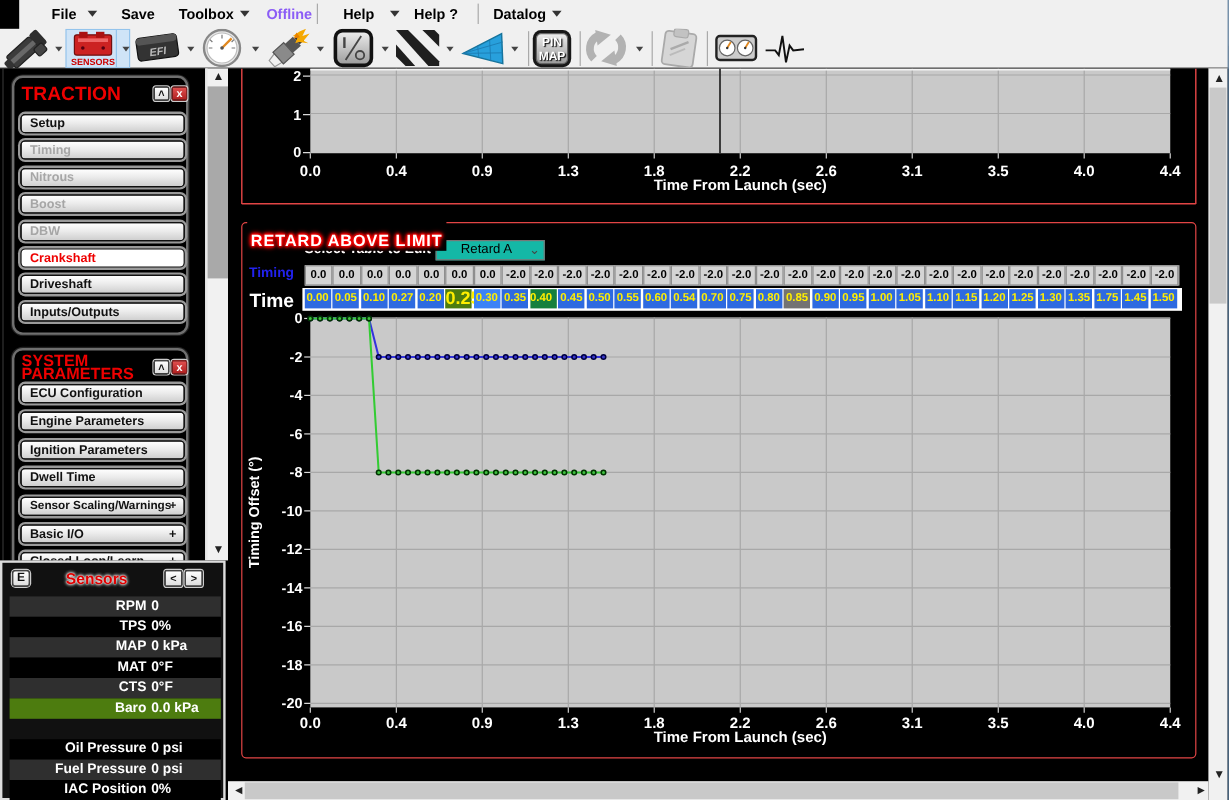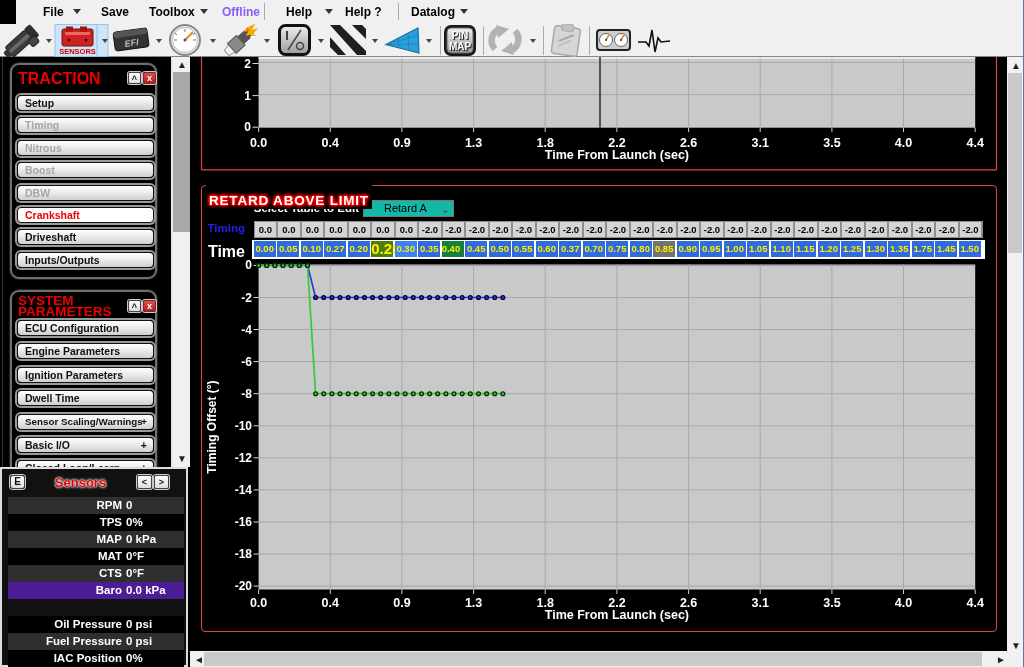--- a/index.html
+++ b/index.html
@@ -233,21 +233,21 @@
       <span class="sval">0 kPa</span>
     </div>
 <div class="srow" style="top:79px;background:#000">
       <span class="slab">MAT</span>
       <span class="sval">0°F</span>
     </div>
 <div class="srow" style="top:96px;background:#2f2f2f">
       <span class="slab">CTS</span>
       <span class="sval">0°F</span>
     </div>
-<div class="srow" style="top:113px;background:#4c1d95">
+<div class="srow" style="top:113px;background:#4d7c0f">
       <span class="slab">Baro</span>
       <span class="sval">0.0 kPa</span>
     </div>
 <div class="srow" style="top:147px;background:#000">
       <span class="slab">Oil Pressure</span>
       <span class="sval">0 psi</span>
     </div>
 <div class="srow" style="top:164px;background:#2f2f2f">
       <span class="slab">Fuel Pressure</span>
       <span class="sval">0 psi</span>
@@ -351,21 +351,21 @@
 <div class="abs" style="left:324.2px;top:241px;width:22.0px;height:16px;background:#2e6ae0;color:#ffee00;font-size:9.5px;font-weight:bold;text-align:center;line-height:16px">0.27</div>
 <div class="abs" style="left:347.7px;top:241px;width:22.0px;height:16px;background:#2e6ae0;color:#ffee00;font-size:9.5px;font-weight:bold;text-align:center;line-height:16px">0.20</div>
 <div class="abs" style="left:371.2px;top:241px;width:22.0px;height:16px;background:#4d7c0f;color:#ffee00;font-size:15px;font-weight:bold;text-align:center;line-height:16px">0.25</div>
 <div class="abs" style="left:394.7px;top:241px;width:22.0px;height:16px;background:#3b82f6;color:#ffee00;font-size:9.5px;font-weight:bold;text-align:center;line-height:16px">0.30</div>
 <div class="abs" style="left:418.2px;top:241px;width:22.0px;height:16px;background:#2e6ae0;color:#ffee00;font-size:9.5px;font-weight:bold;text-align:center;line-height:16px">0.35</div>
 <div class="abs" style="left:441.7px;top:241px;width:22.0px;height:16px;background:#15803d;color:#ffee00;font-size:9.5px;font-weight:bold;text-align:left;line-height:16px">0.40</div>
 <div class="abs" style="left:465.2px;top:241px;width:22.0px;height:16px;background:#2e6ae0;color:#ffee00;font-size:9.5px;font-weight:bold;text-align:center;line-height:16px">0.45</div>
 <div class="abs" style="left:488.7px;top:241px;width:22.0px;height:16px;background:#2e6ae0;color:#ffee00;font-size:9.5px;font-weight:bold;text-align:center;line-height:16px">0.50</div>
 <div class="abs" style="left:512.2px;top:241px;width:22.0px;height:16px;background:#2e6ae0;color:#ffee00;font-size:9.5px;font-weight:bold;text-align:center;line-height:16px">0.55</div>
 <div class="abs" style="left:535.7px;top:241px;width:22.0px;height:16px;background:#2e6ae0;color:#ffee00;font-size:9.5px;font-weight:bold;text-align:center;line-height:16px">0.60</div>
-<div class="abs" style="left:559.2px;top:241px;width:22.0px;height:16px;background:#2e6ae0;color:#ffee00;font-size:9.5px;font-weight:bold;text-align:center;line-height:16px">0.37</div>
+<div class="abs" style="left:559.2px;top:241px;width:22.0px;height:16px;background:#2e6ae0;color:#ffee00;font-size:9.5px;font-weight:bold;text-align:center;line-height:16px">0.54</div>
 <div class="abs" style="left:582.7px;top:241px;width:22.0px;height:16px;background:#2e6ae0;color:#ffee00;font-size:9.5px;font-weight:bold;text-align:center;line-height:16px">0.70</div>
 <div class="abs" style="left:606.2px;top:241px;width:22.0px;height:16px;background:#2e6ae0;color:#ffee00;font-size:9.5px;font-weight:bold;text-align:center;line-height:16px">0.75</div>
 <div class="abs" style="left:629.7px;top:241px;width:22.0px;height:16px;background:#2e6ae0;color:#ffee00;font-size:9.5px;font-weight:bold;text-align:center;line-height:16px">0.80</div>
 <div class="abs" style="left:653.2px;top:241px;width:22.0px;height:16px;background:#737373;color:#ffee00;font-size:9.5px;font-weight:bold;text-align:center;line-height:16px">0.85</div>
 <div class="abs" style="left:676.7px;top:241px;width:22.0px;height:16px;background:#2e6ae0;color:#ffee00;font-size:9.5px;font-weight:bold;text-align:center;line-height:16px">0.90</div>
 <div class="abs" style="left:700.2px;top:241px;width:22.0px;height:16px;background:#2e6ae0;color:#ffee00;font-size:9.5px;font-weight:bold;text-align:center;line-height:16px">0.95</div>
 <div class="abs" style="left:723.7px;top:241px;width:22.0px;height:16px;background:#2e6ae0;color:#ffee00;font-size:9.5px;font-weight:bold;text-align:center;line-height:16px">1.00</div>
 <div class="abs" style="left:747.2px;top:241px;width:22.0px;height:16px;background:#2e6ae0;color:#ffee00;font-size:9.5px;font-weight:bold;text-align:center;line-height:16px">1.05</div>
 <div class="abs" style="left:770.7px;top:241px;width:22.0px;height:16px;background:#2e6ae0;color:#ffee00;font-size:9.5px;font-weight:bold;text-align:center;line-height:16px">1.10</div>
 <div class="abs" style="left:794.2px;top:241px;width:22.0px;height:16px;background:#2e6ae0;color:#ffee00;font-size:9.5px;font-weight:bold;text-align:center;line-height:16px">1.15</div>

